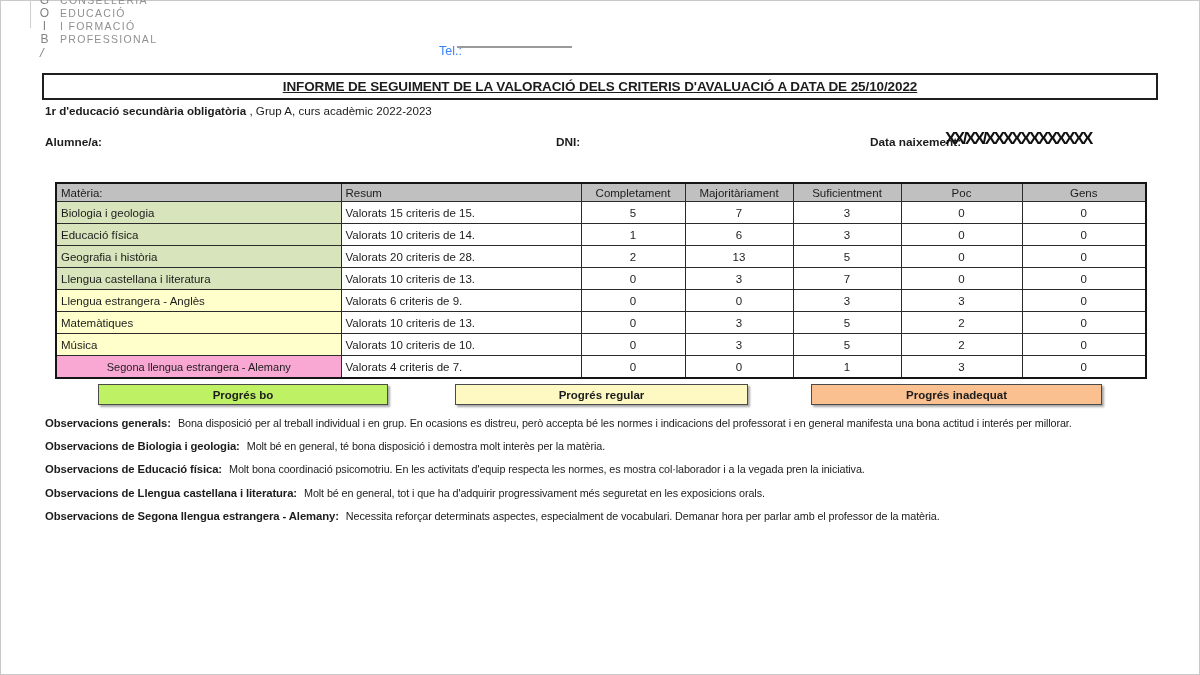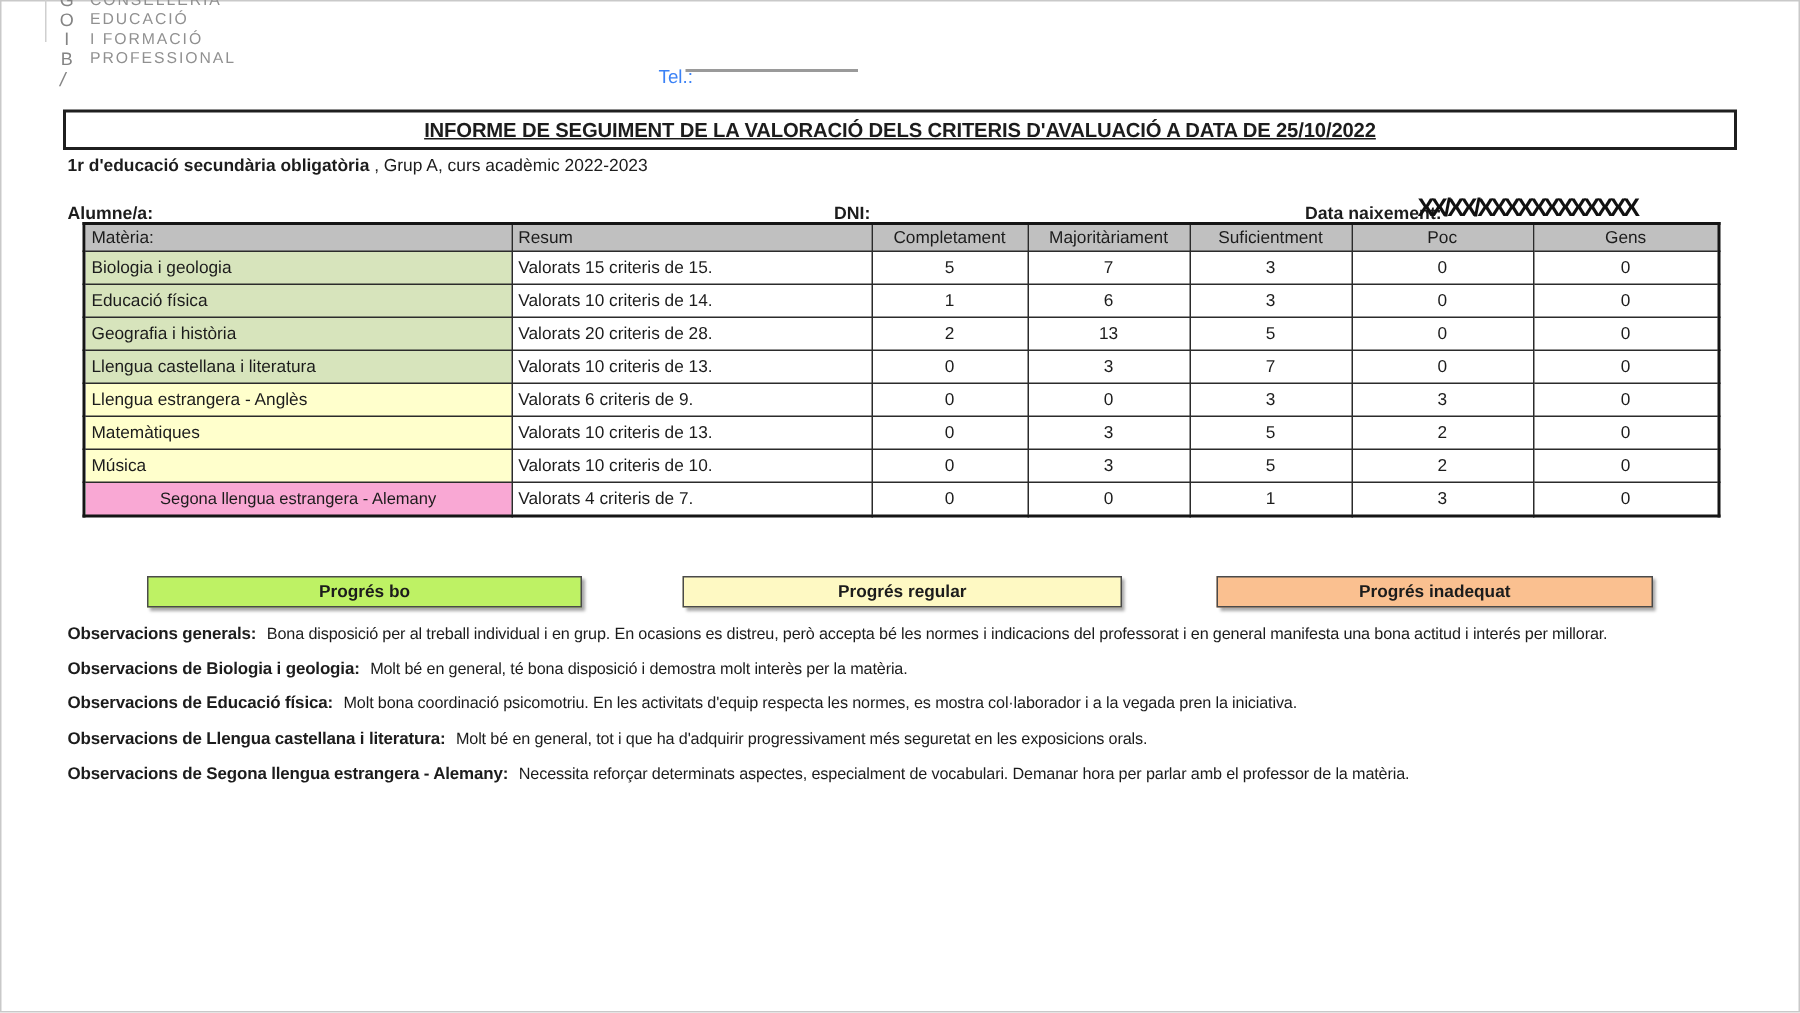--- a/index.html
+++ b/index.html
@@ -32,21 +32,21 @@
 
   
   .student{position:absolute;left:0;top:132px;width:1200px;height:24px;font-size:11.8px;font-weight:bold;}
   .lbl-alumne{position:absolute;left:45px;top:3px;}
   .lbl-dni{position:absolute;left:508px;top:3px;padding-left:48px;}
   .lbl-naixement{position:absolute;left:830px;top:3px;margin-left:40px;}
   .val-naixement{position:absolute;left:945px;top:-3px;font-size:17px;font-weight:600;
     letter-spacing:-2.5px;color:#111;white-space:nowrap;}
 
   
-  .table-wrap{position:absolute;left:55px;top:148px;}
+  .table-wrap{position:absolute;left:55px;top:182px;}
   table{border-collapse:collapse;table-layout:fixed;width:1090px;font-size:11.5px;border:2px solid #151515;}
   th,td{border:1px solid #2b2b2b;padding:0 4px;height:21px;overflow:hidden;white-space:nowrap;}
   thead th{background:#c0c0c0;height:17px;font-weight:normal;text-align:center;font-size:11.5px;}
   thead th.left{text-align:left;}
   td{background:#ffffff;}
   td.num{text-align:center;}
   td.materia.bo{background:#d7e4bc;}
   td.materia.regular{background:#ffffcc;}
   td.materia.inadequat{background:#f9a8d4;}
   td.center{text-align:center;font-size:11px;}

